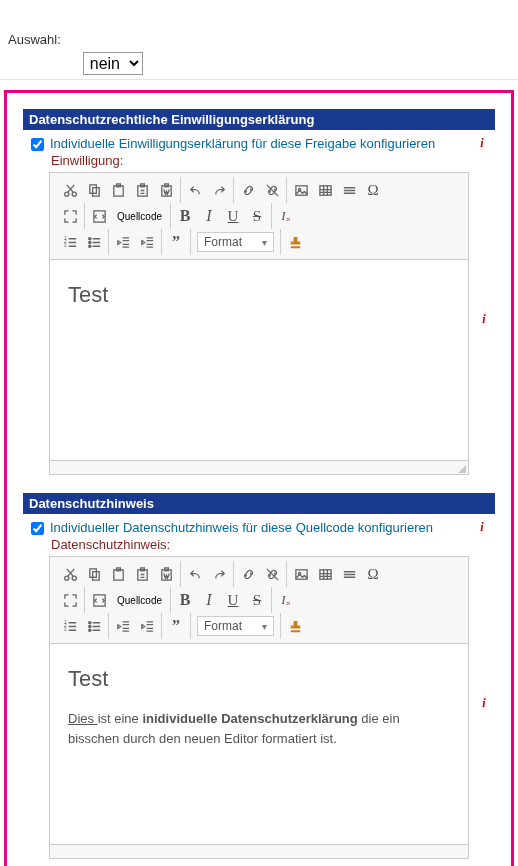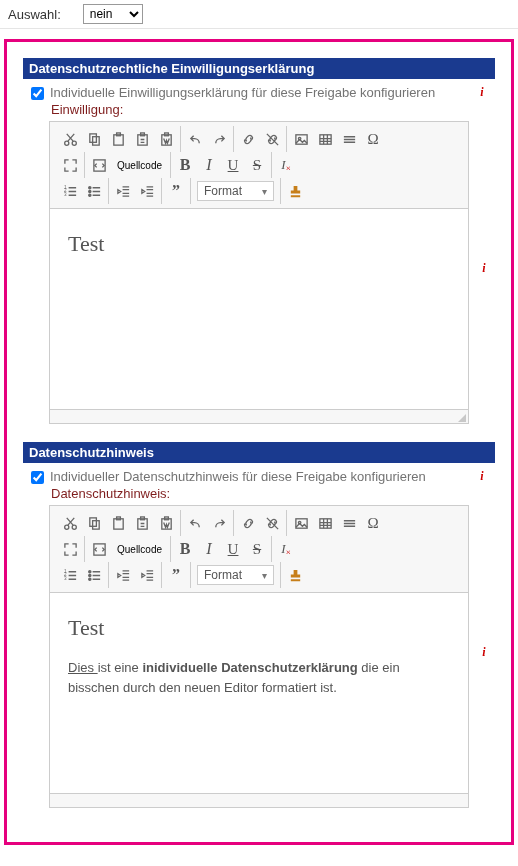--- a/index.html
+++ b/index.html
@@ -12,25 +12,26 @@
   }
   .top-row {
     padding: 4px 8px;
     border-bottom: 1px solid #e5e5e5;
     display: flex;
     align-items: center;
     gap: 22px;
   }
   .top-row label { color: #333; }
   .top-row select {
-    font-size: 12px;
+    font-size: 16px;
     padding: 1px 2px;
     border: 1px solid #999;
     background: #fff;
     min-width: 60px;
+    margin-top: 48px;
   }
   .highlight-wrap {
     border: 3px solid #e6007e;
     margin: 10px 4px 4px 4px;
     padding: 16px;
   }
   .section-header {
     background: #1a3a8f;
     color: #fff;
     font-weight: bold;
@@ -43,21 +44,21 @@
   }
   .config-row {
     display: flex;
     align-items: flex-start;
     gap: 6px;
     margin-bottom: 2px;
   }
   .config-row input[type=checkbox] {
     margin-top: 2px;
   }
-  .config-label { flex: 1; color: #737373; }
+  .config-label { flex: 1; color: #0369a1; }
   .sub-label {
     margin-left: 20px;
     margin-bottom: 4px;
     color: #7f1d1d;
   }
   .info-icon {
     position: absolute;
     right: 6px;
     font-weight: bold;
     font-family: Georgia, serif;
@@ -137,21 +138,20 @@
     color: #555;
     font-size: 13px;
     line-height: 1.5;
     position: relative;
   }
   .editor-content h2 {
     font-size: 22px;
     font-weight: normal;
     color: #555;
     margin-bottom: 14px;
-    font-family: Liberation Serif, serif;
   }
   .editor-content p { color:#555;}
   .editor-content .u { text-decoration: underline; }
   .editor-content .b { font-weight: bold; }
   .editor-footer {
     height: 14px;
     background: #f7f7f7;
     border-top: 1px solid #ccc;
     position: relative;
   }
@@ -364,21 +364,21 @@
       </div>
     </div>
     <span class="info-icon red mid-info"></span>
   </div>
 
   <div class="section-header">Datenschutzhinweis</div>
   <div class="section-body">
     <span class="info-icon red" style="top:6px;"></span>
     <div class="config-row">
       <input type="checkbox" checked="" style="">
-      <span class="config-label">Individueller Datenschutzhinweis für diese Freigabe konfigurieren</span>
+      <span class="config-label">Individueller Datenschutzhinweis für diese Quellcode konfigurieren</span>
     </div>
     <div class="sub-label">Datenschutzhinweis:</div>
 
     <div class="editor">
       <div class="toolbar">
         <div class="tb-row">
         <div class="tb-group">
           <span class="tb-btn">
                 <svg class="ico" viewBox="0 0 16 16">
                   <circle cx="4" cy="12" r="2.2"></circle>

